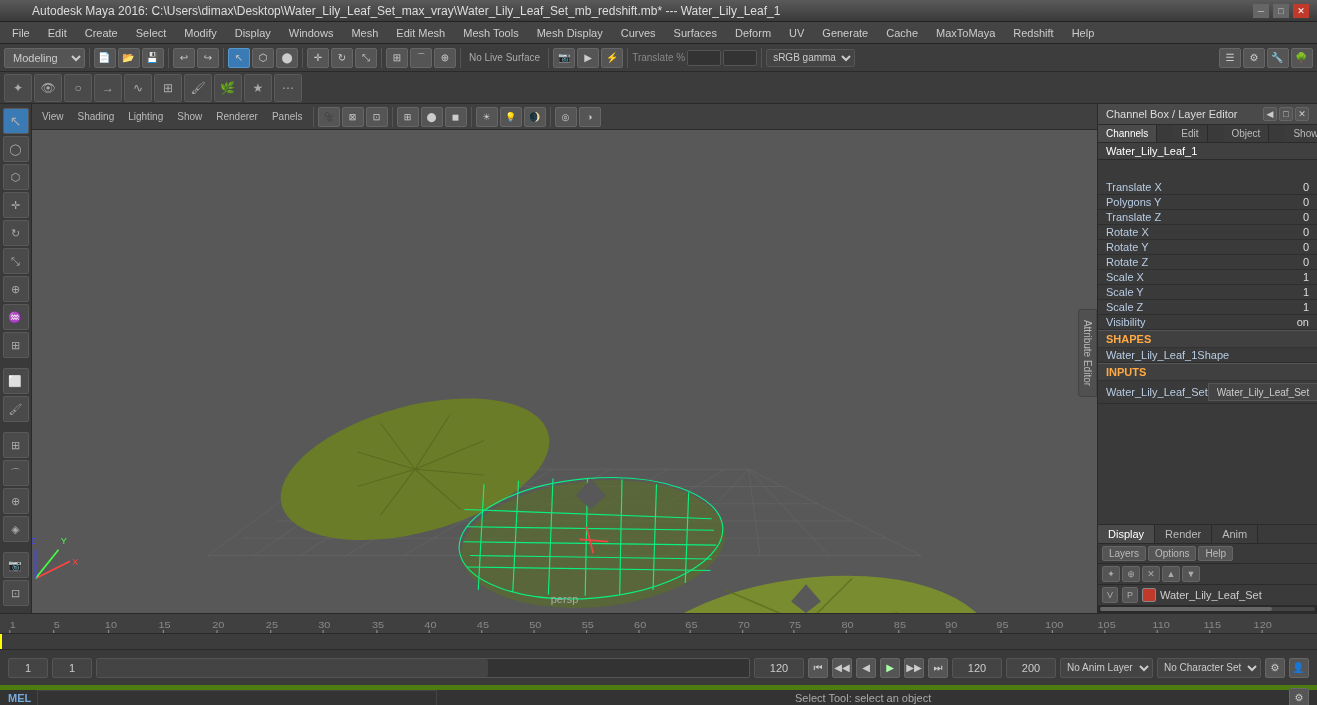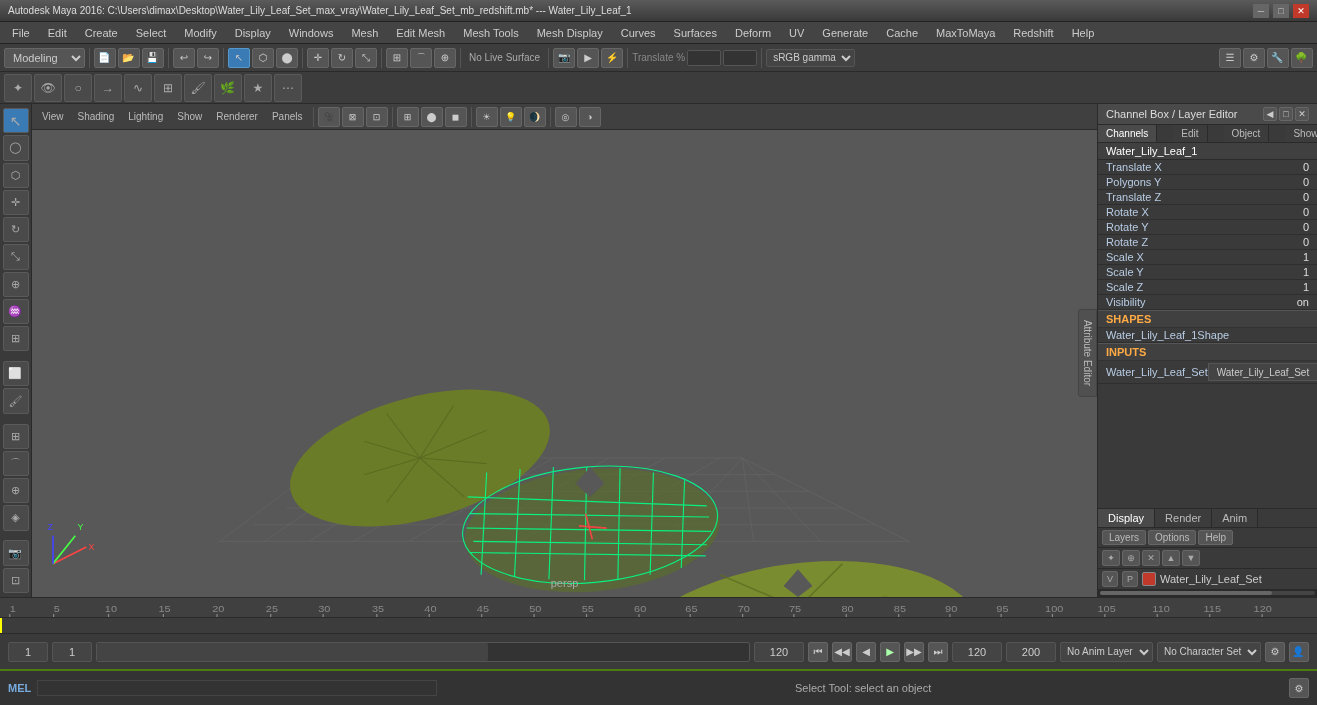--- a/index.html
+++ b/index.html
@@ -8,21 +8,21 @@
     
     #title-bar {
       background: linear-gradient(to bottom, #5a5a5a, #3a3a3a);
       height: 22px;
       display: flex;
       align-items: center;
       padding: 0 8px;
       justify-content: space-between;
       border-bottom: 1px solid #222;
     }
-    #title-bar .title-text { font-size: 10px; color: #ddd; }
+    #title-bar .title-text { font-size: 12px; color: #ddd; margin-left: 24px; }
     #title-bar .win-controls { display: flex; gap: 4px; }
     #title-bar .win-btn { width: 16px; height: 14px; display: flex; align-items: center; justify-content: center; font-size: 9px; cursor: pointer; }
     #title-bar .win-btn.minimize { background: #666; color: #ccc; }
     #title-bar .win-btn.maximize { background: #666; color: #ccc; }
     #title-bar .win-btn.close { background: #c0392b; color: #fff; }
 
     
     #menu-bar {
       background: #444;
       height: 22px;
@@ -379,23 +379,23 @@
       color: #ccc;
       font-size: 11px;
       width: 50px;
       height: 20px;
       text-align: center;
       border-radius: 2px;
     }
 
     
     #status-bar {
-      height: 36px;
+      height: 20px;
       background: #333;
-      border-top: 2px solid #4d7c0f;
+      border-top: 5px solid #4d7c0f;
       display: flex;
       align-items: center;
       padding: 0 8px;
       font-size: 11px;
       color: #aaa;
       justify-content: space-between;
     }
     .mel-label { color: #77aadd; font-weight: bold; }
 
     
@@ -406,20 +406,21 @@
     
     #scene-svg {
       position: absolute;
       top: 0; left: 0; width: 100%; height: 100%;
     }
 
     
     #channels-scroll-area {
       overflow-y: auto;
       flex: 1;
+      margin-top: 20px;
     }
     #channels-scroll-area::-webkit-scrollbar { width: 6px; }
     #channels-scroll-area::-webkit-scrollbar-track { background: #333; }
     #channels-scroll-area::-webkit-scrollbar-thumb { background: #555; }
 
     
     #app {
       display: flex;
       flex-direction: column;
       width: 1317px;

